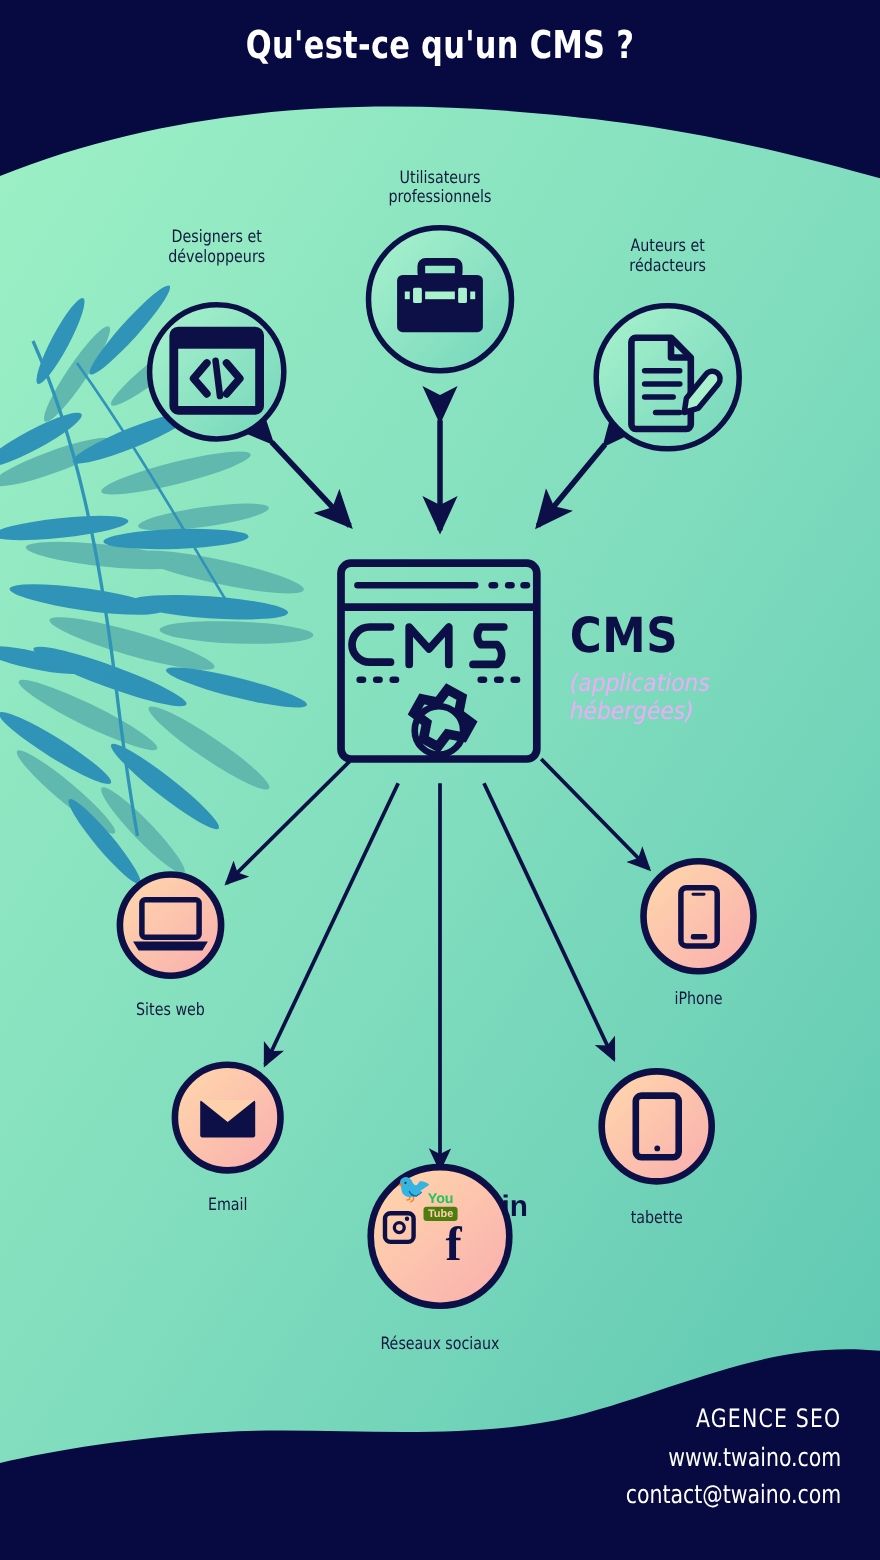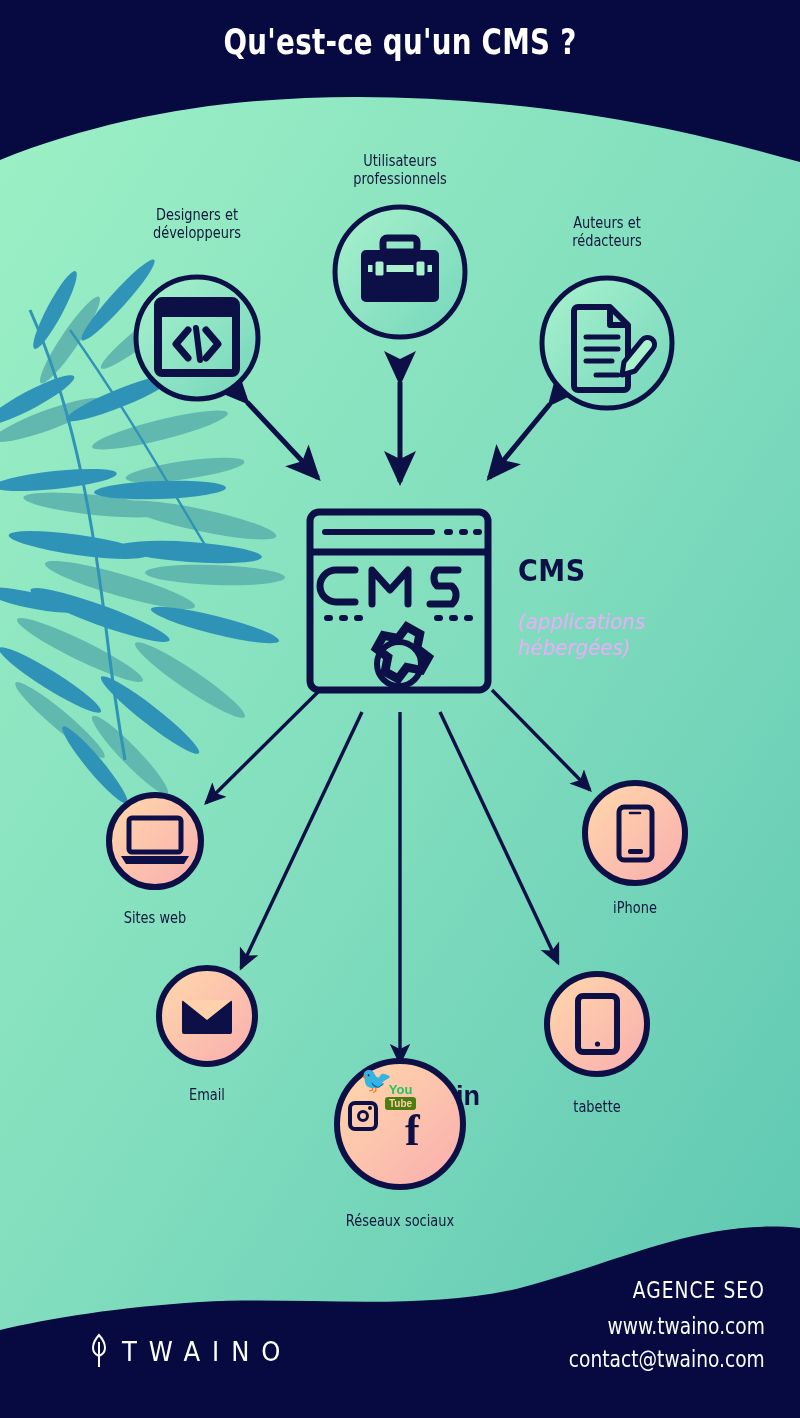--- a/index.html
+++ b/index.html
@@ -23,21 +23,21 @@
   .lbl {
     position:absolute; text-align:center;
     color:#12173f;
     font-size:15.5px; line-height:1.18;
     font-family:"DejaVu Sans Condensed","Liberation Sans", sans-serif;
     transform:scaleX(.93); transform-origin:50% 50%;
     white-space:pre-line;
   }
   .cms-name {
     position:absolute; color:#0d1046;
-    font-size:30px; font-weight:bold; letter-spacing:.5px;
+    font-size:44px; font-weight:bold; letter-spacing:.5px;
     font-family:"DejaVu Sans Condensed","Liberation Sans", sans-serif;
   }
   .cms-sub {
     position:absolute; color:#f0abfc;
     font-size:22px; font-style:italic; line-height:1.16;
     font-family:"DejaVu Sans Condensed","Liberation Sans", sans-serif;
     white-space:pre-line;
   }
 
   
@@ -275,24 +275,17 @@
   <div class="cms-name" style="left:518px;top:553px;">CMS</div>
   <div class="cms-sub" style="left:518px;top:609px;width:210px;">(applications
 hébergées)</div>
 
   <div class="lbl" style="left:55px;top:909px;width:200px;">Sites web</div>
   <div class="lbl" style="left:107px;top:1086px;width:200px;">Email</div>
   <div class="lbl" style="left:300px;top:1212px;width:200px;">Réseaux sociaux</div>
   <div class="lbl" style="left:535px;top:899px;width:200px;">iPhone</div>
   <div class="lbl" style="left:497px;top:1098px;width:200px;">tabette</div>
 
-  <div class="logo-wrap">
-    <svg width="22" height="38" viewBox="0 0 22 38">
-      <path d="M11,3 C3,12 3,21 11,24 C19,21 19,12 11,3 Z" fill="none" stroke="#ffffff" stroke-width="2"></path>
-      <line x1="11" y1="10" x2="11" y2="35" stroke="#ffffff" stroke-width="2"></line>
-    </svg>
-    <span class="logo-text">TWAINO</span>
-  </div>
   <div class="foot-txt foot-agency">AGENCE SEO</div>
   <div class="foot-txt foot-web">www.twaino.com</div>
   <div class="foot-txt foot-mail">contact@twaino.com</div>
 
 </div>
 
 </body></html>

